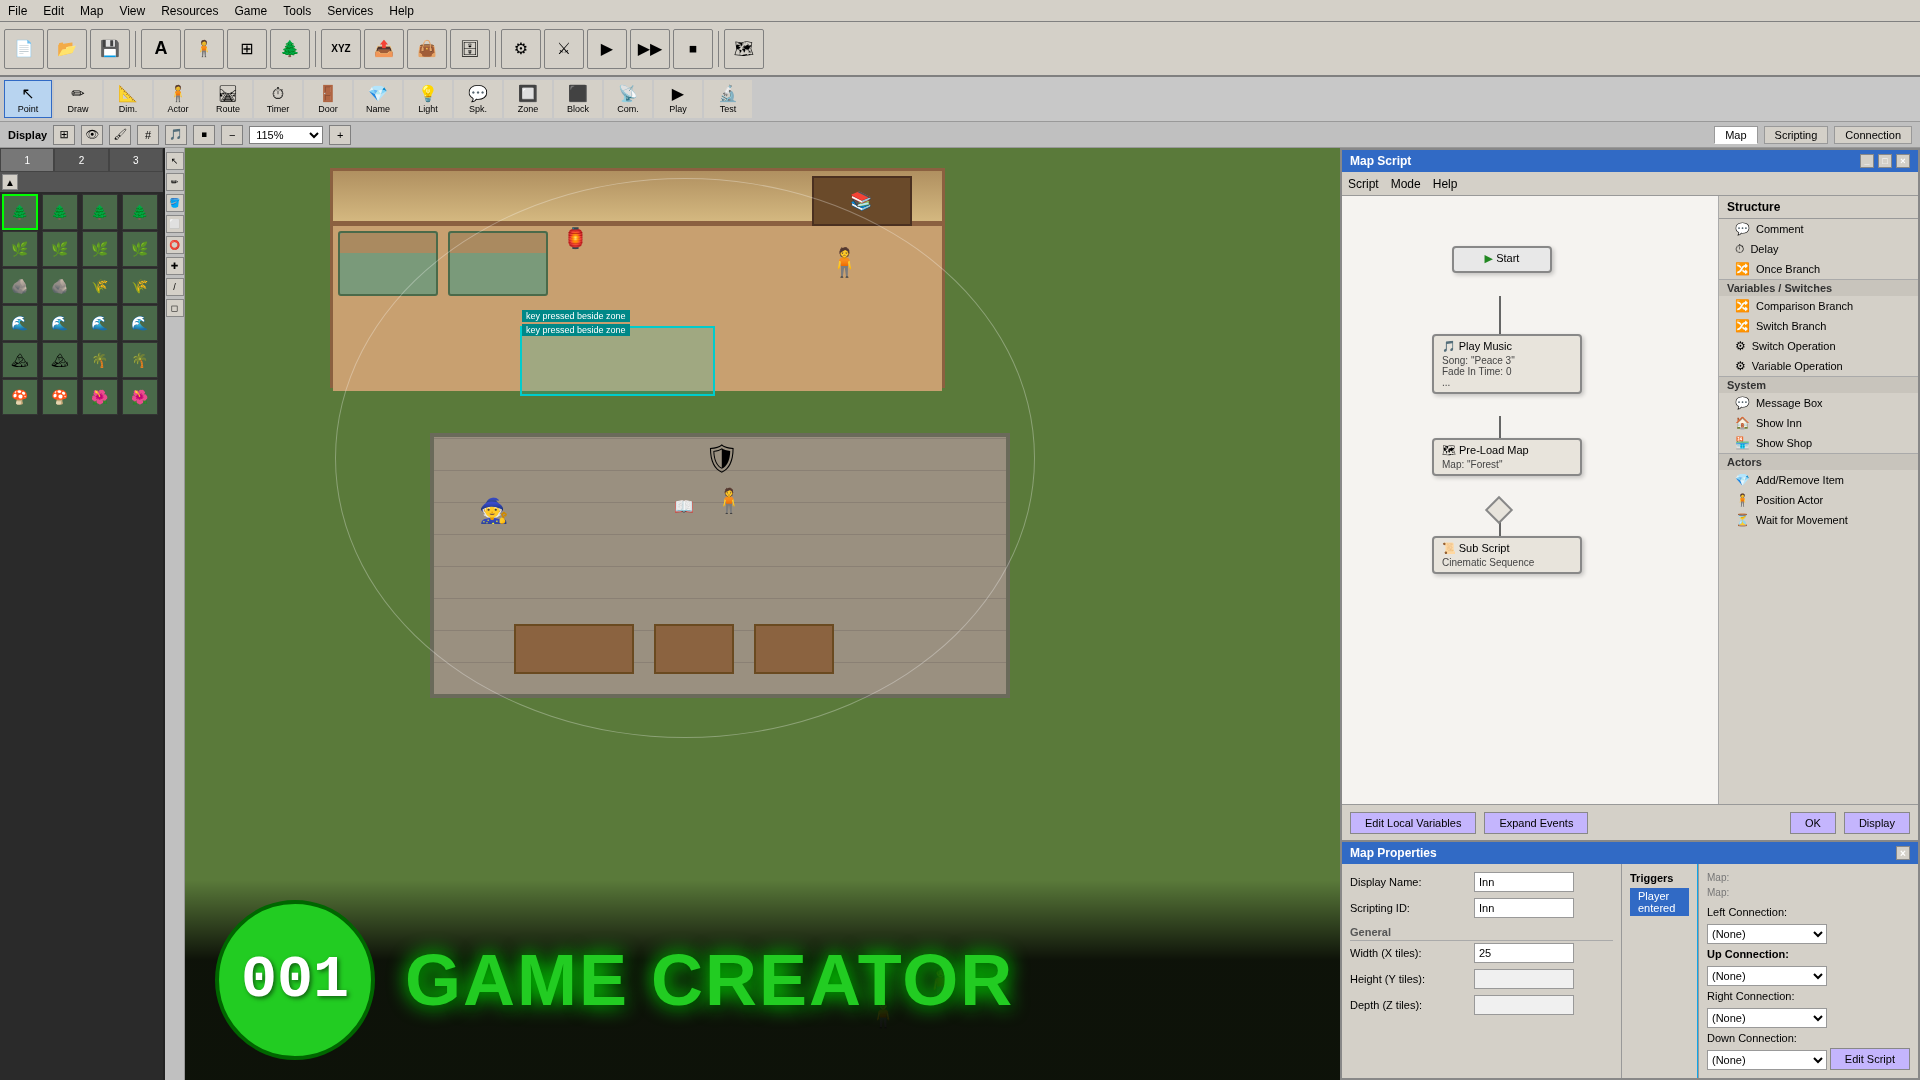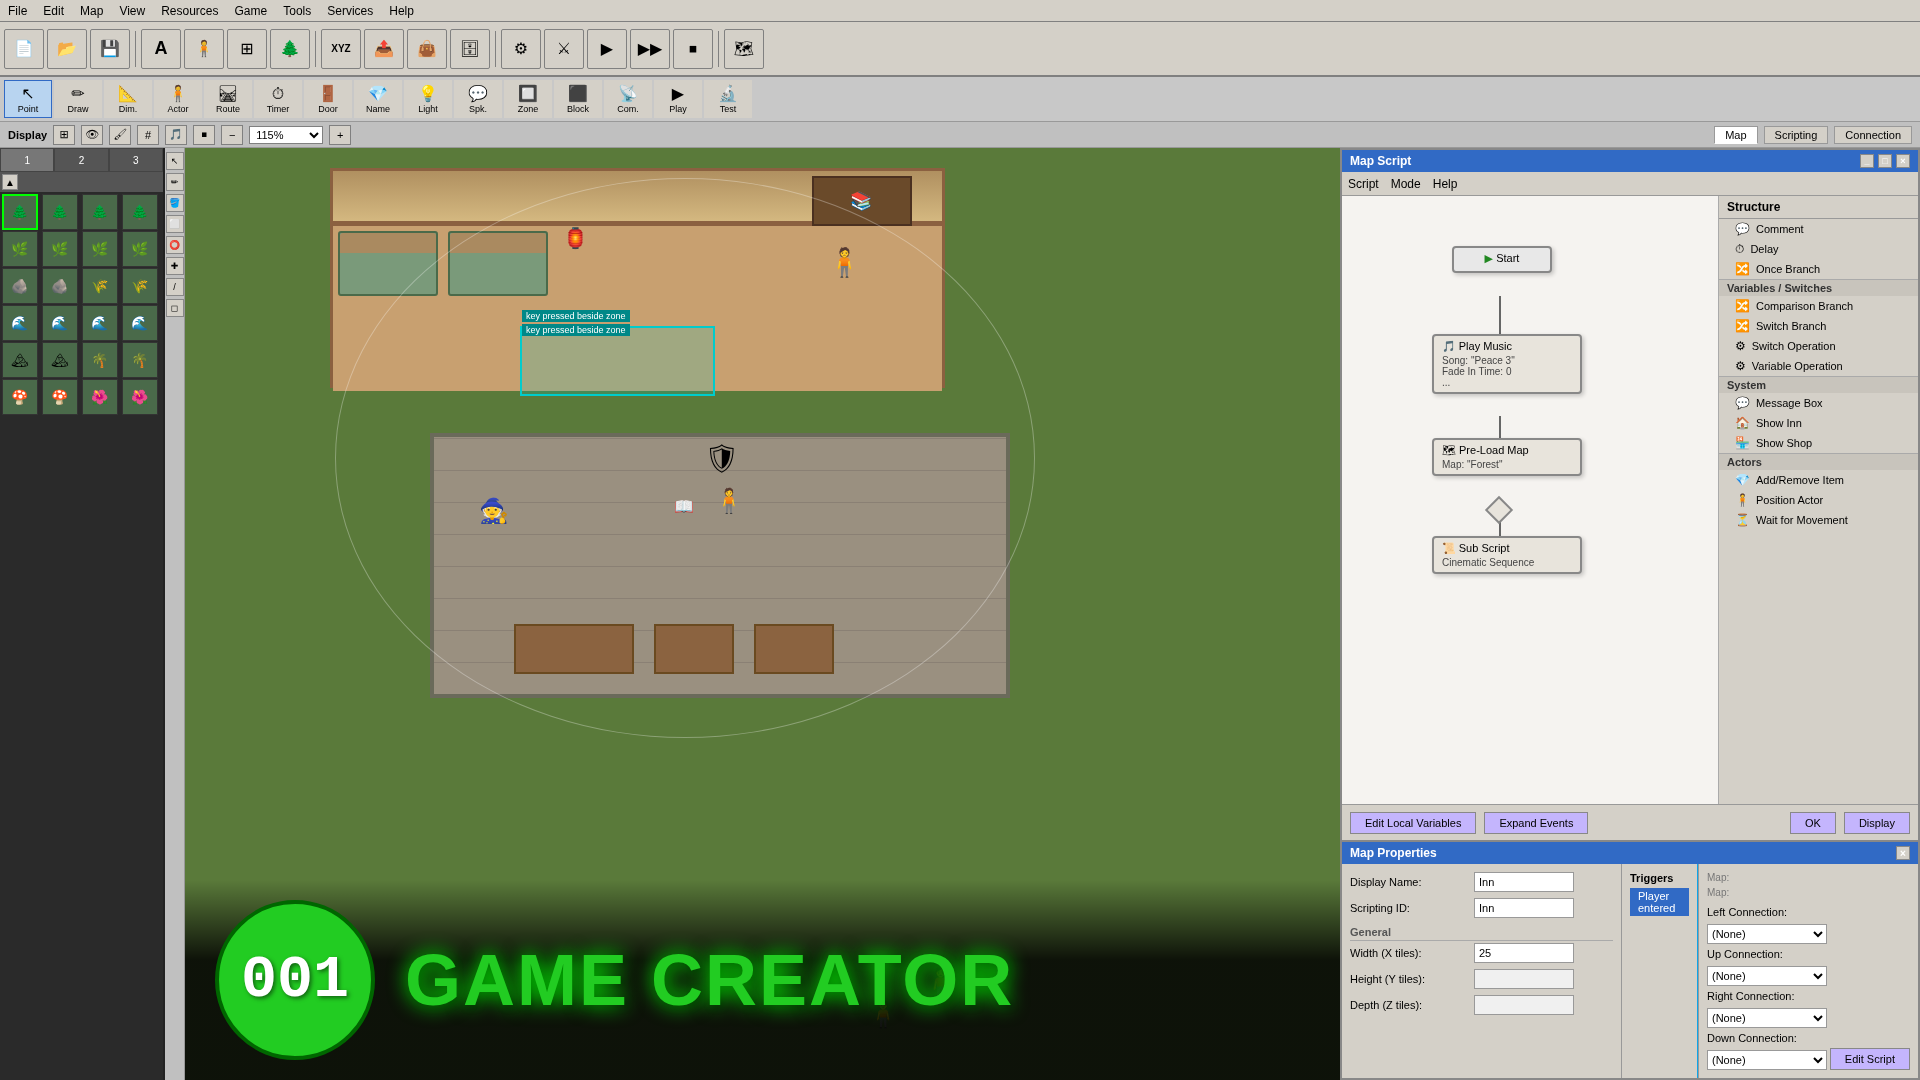--- a/index.html
+++ b/index.html
@@ -857,21 +857,21 @@
         <div id="mapprops-right2">
           <div style="font-size:10px;color:#777;margin-bottom:4px;">Map:</div>
           <div style="font-size:10px;color:#777;margin-bottom:8px;">Map:</div>
 
           <div class="prop-row">
             <span class="prop-label">Left Connection:</span>
           </div>
           <select class="prop-select">
             <option>(None)</option>
           </select>
-          <div class="prop-row" style="margin-top:4px;">
+          <div class="prop-row" style="margin-top:4px;font-weight:bold;">
             <span class="prop-label">Up Connection:</span>
           </div>
           <select class="prop-select">
             <option>(None)</option>
           </select>
           <div class="prop-row" style="margin-top:4px;">
             <span class="prop-label">Right Connection:</span>
           </div>
           <select class="prop-select">
             <option>(None)</option>

